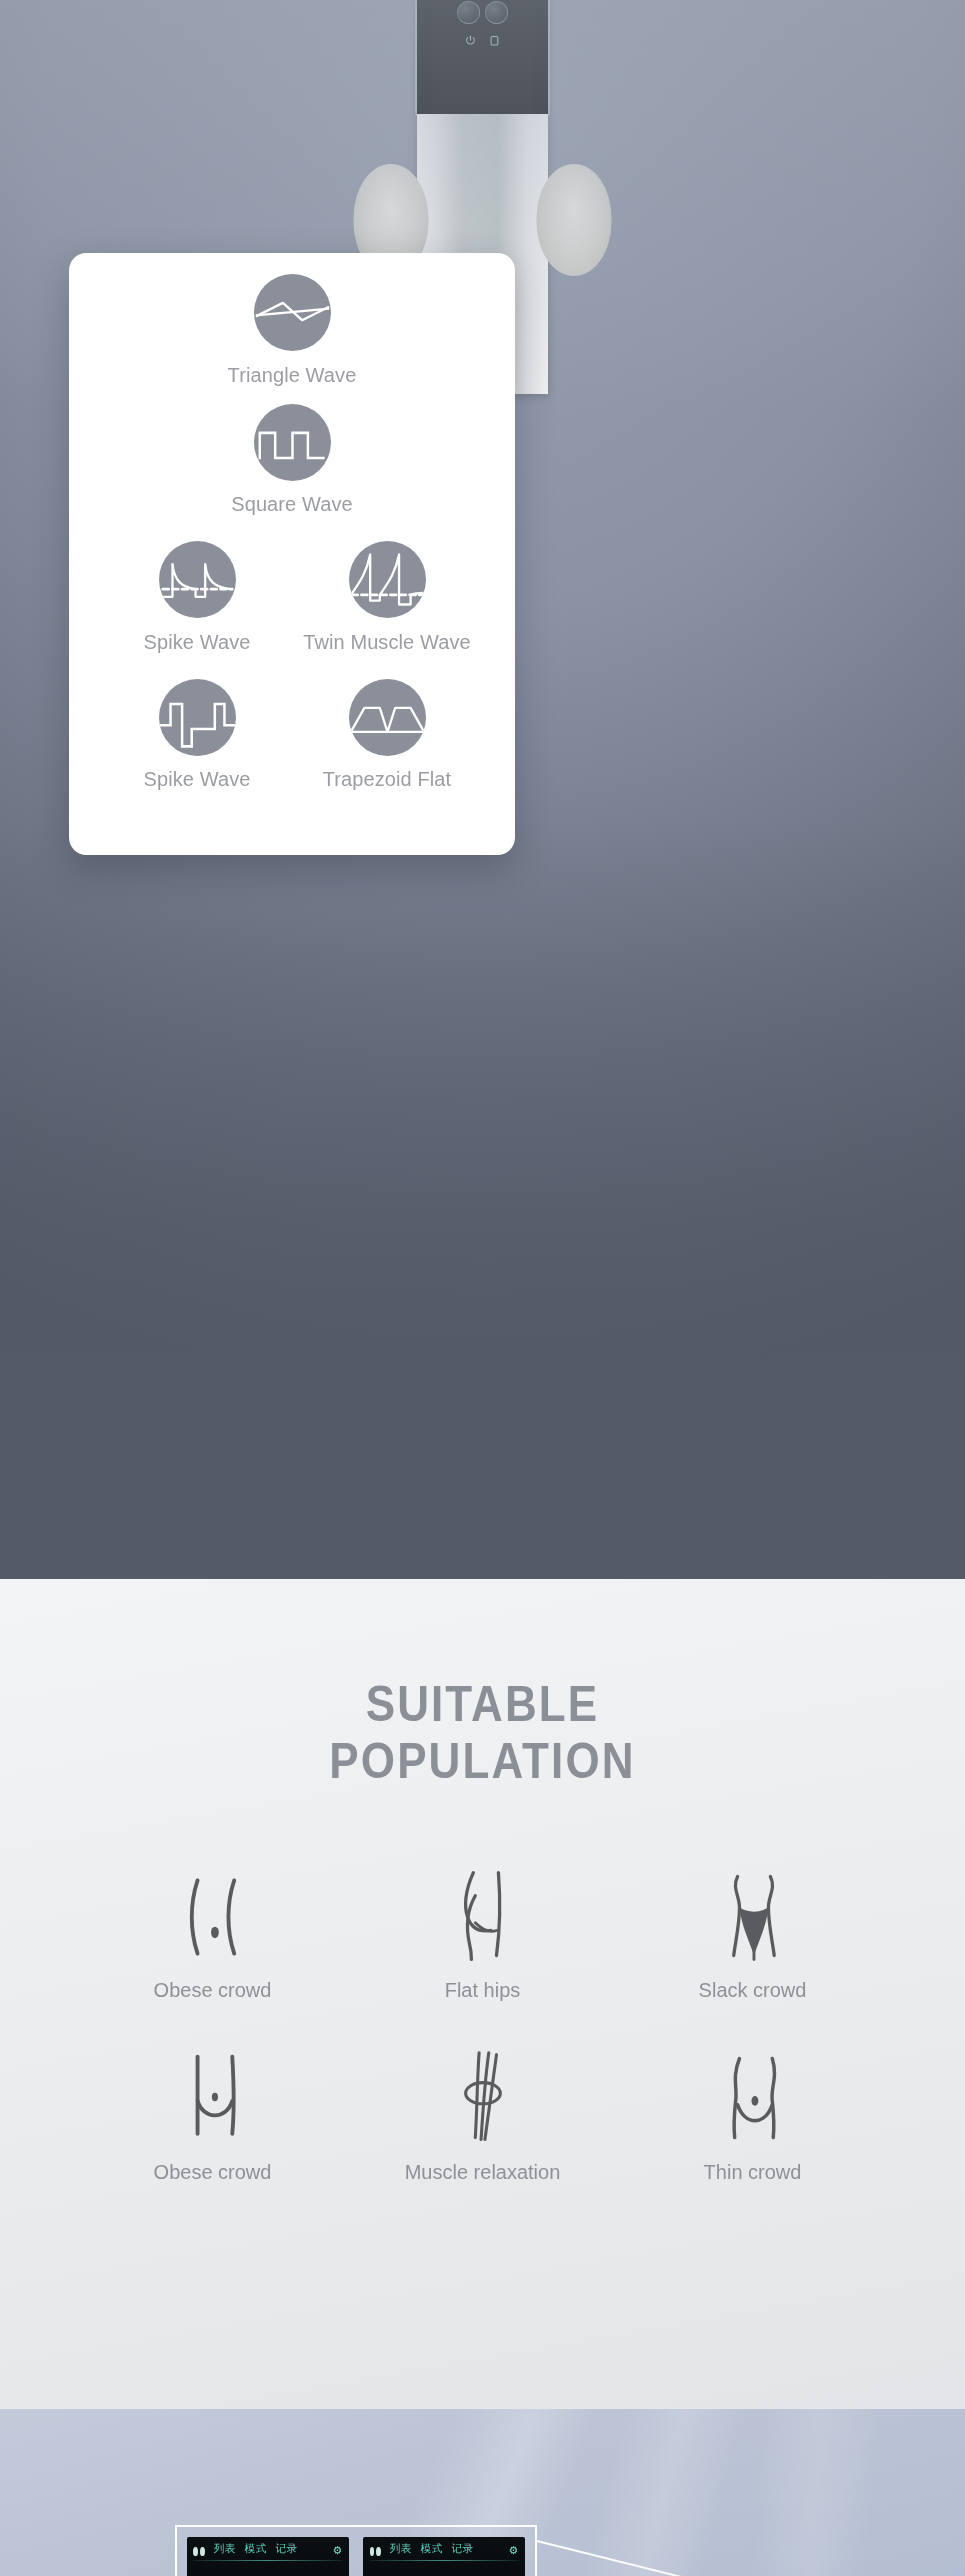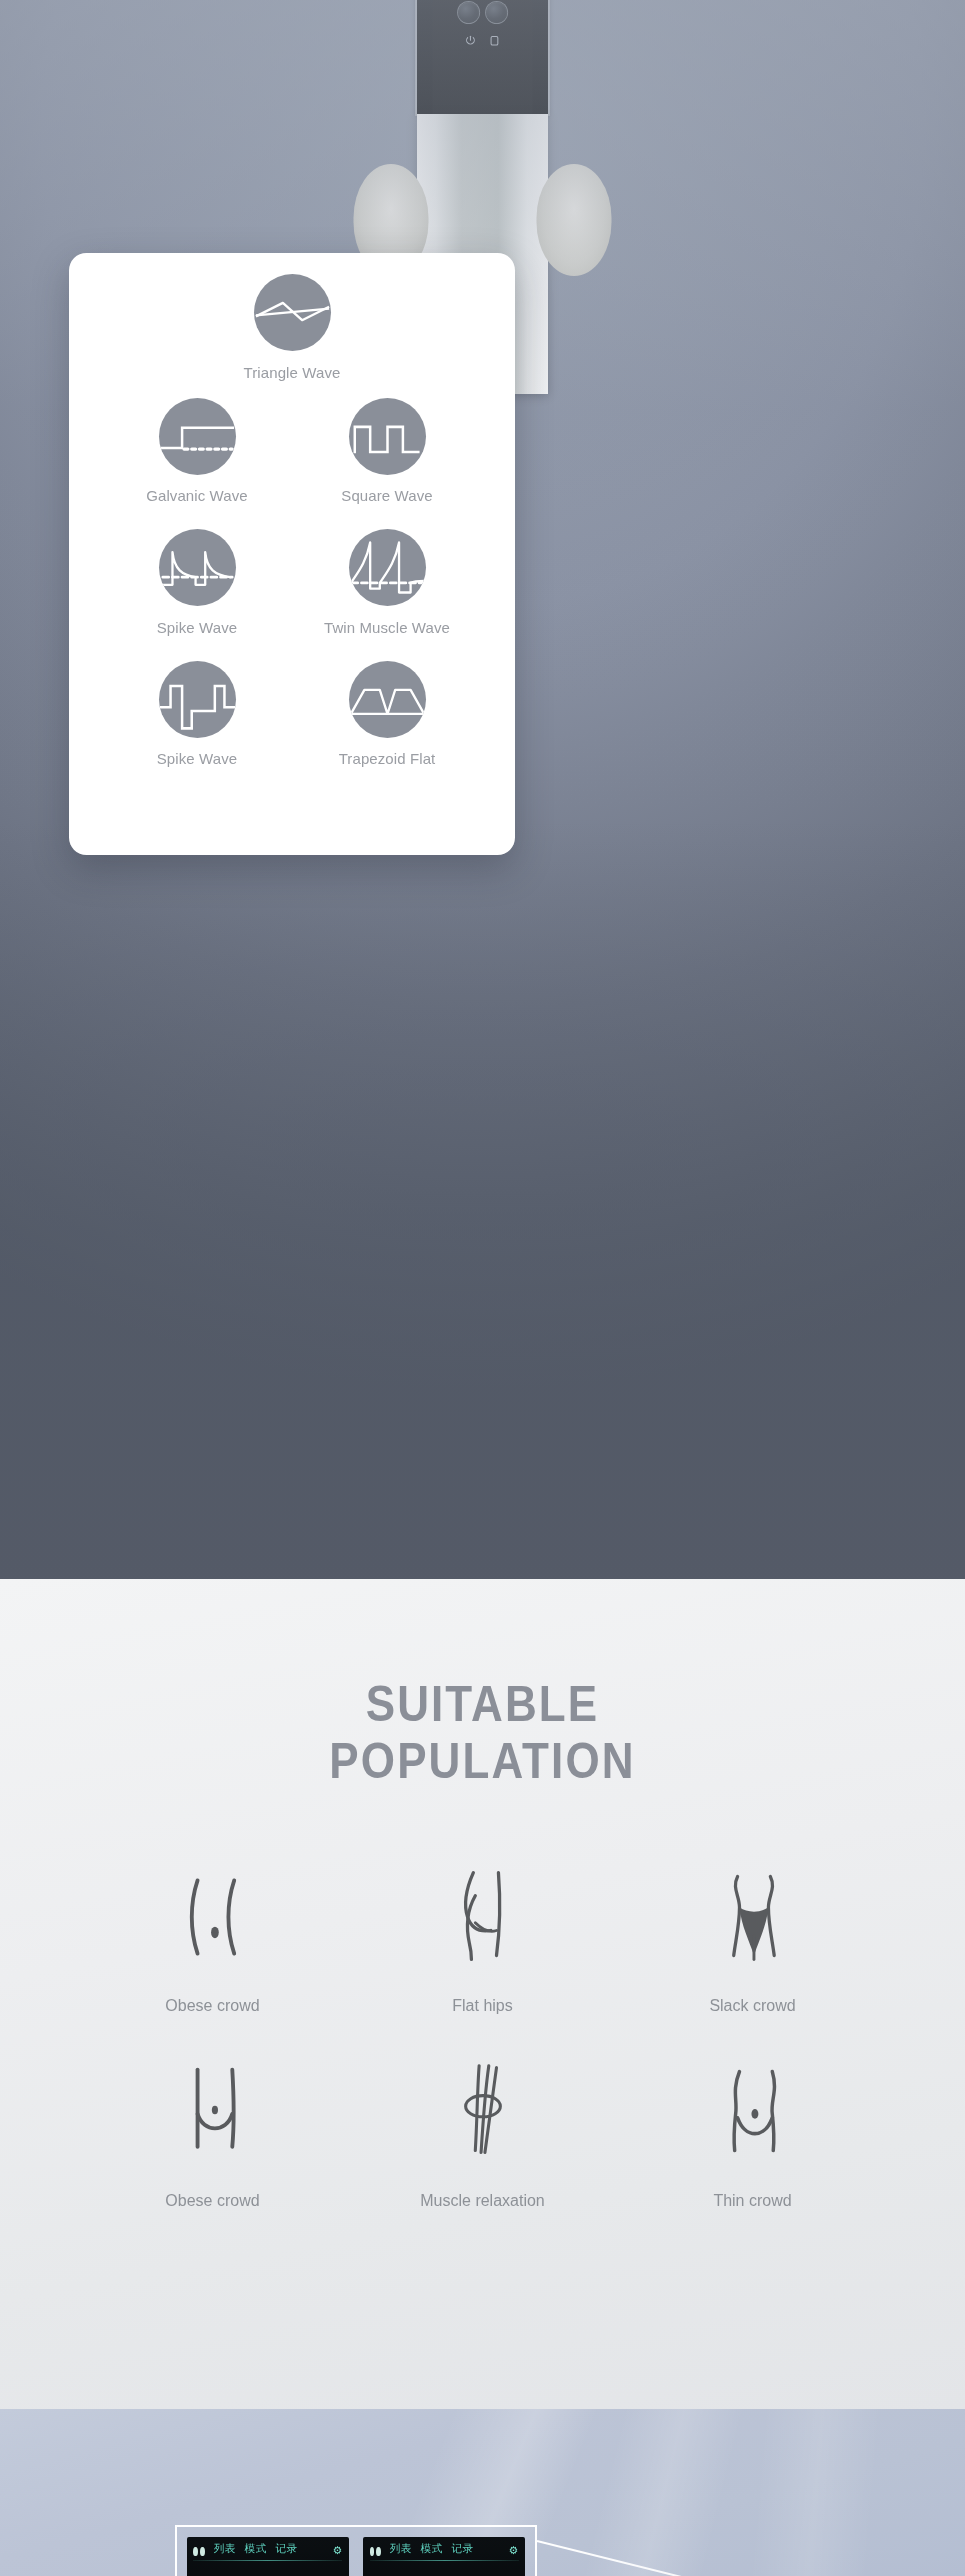--- a/index.html
+++ b/index.html
@@ -92,21 +92,21 @@
   .wave-circle{
     width:77px; height:77px; border-radius:50%;
     background:#8a8f99;
     display:flex; align-items:center; justify-content:center;
     overflow:hidden;
   }
   .wave-circle svg{ display:block; }
 
   .wave-label{
     margin-top:12.5px;
-    font-size:15px;
+    font-size:20px;
     color:#9a9da3;
     letter-spacing:0.1px;
     white-space:nowrap;
   }
 
   .sp1{ height:17.4px; }
   .sp2{ height:25px; }
 
   
   .suitable{
@@ -126,22 +126,22 @@
     transform:scaleX(.88);
     font-family:"Liberation Sans", "DejaVu Sans", sans-serif;
   }
   .suit-title .ln{ display:block; }
 
   .pop-grid{ margin-top:68px; }
   .pop-row{ display:flex; justify-content:center; gap:0; }
   .pop-item{ width:270px; display:flex; flex-direction:column; align-items:center; }
   .pop-icon{ height:114px; display:flex; align-items:flex-end; justify-content:center; }
   .pop-label{
-    margin-top:26px;
-    font-size:16px;
+    margin-top:8px;
+    font-size:20px;
     color:#8d9197;
     white-space:nowrap;
   }
   .pop-row + .pop-row{ margin-top:37px; }
 
   
   .bottom{
     position:absolute; top:2409px; left:0;
     width:965px; height:167px;
     background:linear-gradient(165deg,#c3cbdb 0%,#bcc4d6 35%,#b9c2d4 68%,#b4bed2 100%);
@@ -234,29 +234,20 @@
               <path d="M2 43 L78 36" fill="none" stroke="#fff" stroke-width="2.4"></path>
             </svg>
           </div>
           <div class="wave-label">Triangle Wave</div>
         </div>
       </div>
 
       <div class="sp1"></div>
 
       <div class="wave-row two">
-        <div class="wave-item">
-          <div class="wave-circle">
-            <svg width="77" height="77" viewBox="0 0 80 80">
-              <path d="M2 52 L24 52 L24 31 L78 31" fill="none" stroke="#fff" stroke-width="2.6" stroke-linejoin="miter"></path>
-              <path d="M26 53 H76" fill="none" stroke="#fff" stroke-width="3.4" stroke-dasharray="4 4" stroke-linecap="round"></path>
-            </svg>
-          </div>
-          <div class="wave-label">Galvanic Wave</div>
-        </div>
 
         <div class="wave-item">
           <div class="wave-circle">
             <svg width="77" height="77" viewBox="0 0 80 80">
               <path d="M6 56 L6 30 L22 30 L22 56 L40 56 L40 30 L56 30 L56 56 L72 56" fill="none" stroke="#fff" stroke-width="2.6" stroke-linejoin="miter" stroke-linecap="square"></path>
             </svg>
           </div>
           <div class="wave-label">Square Wave</div>
         </div>
       </div>

